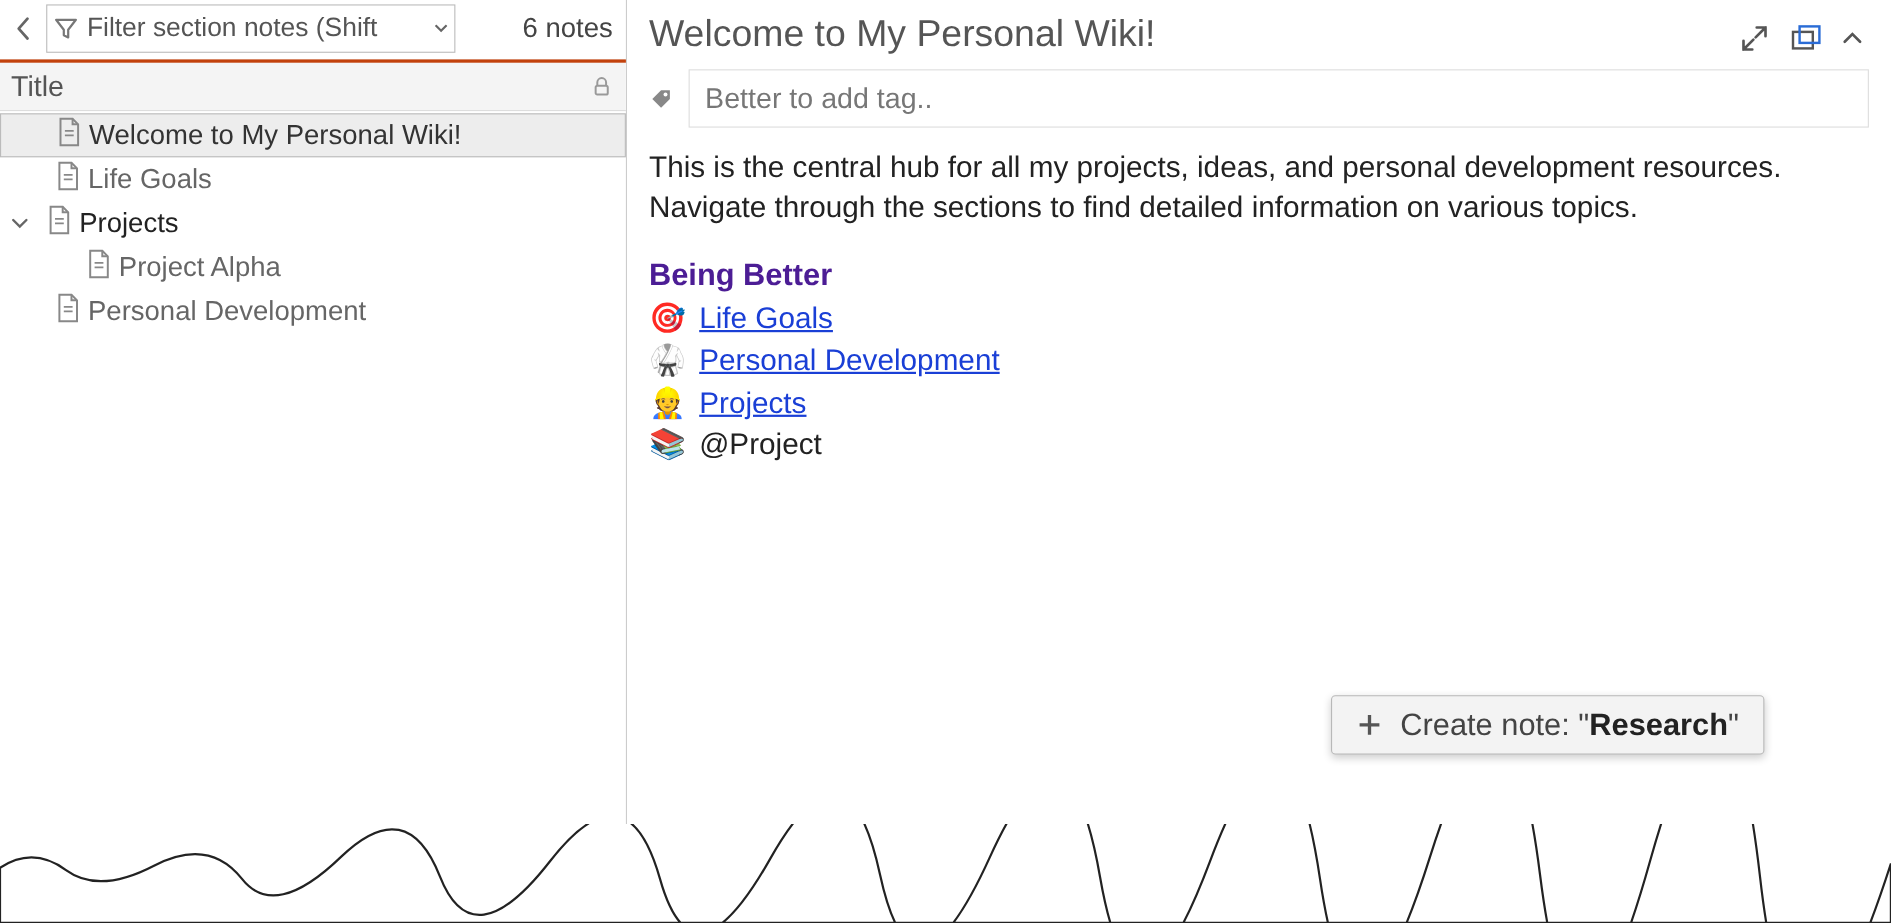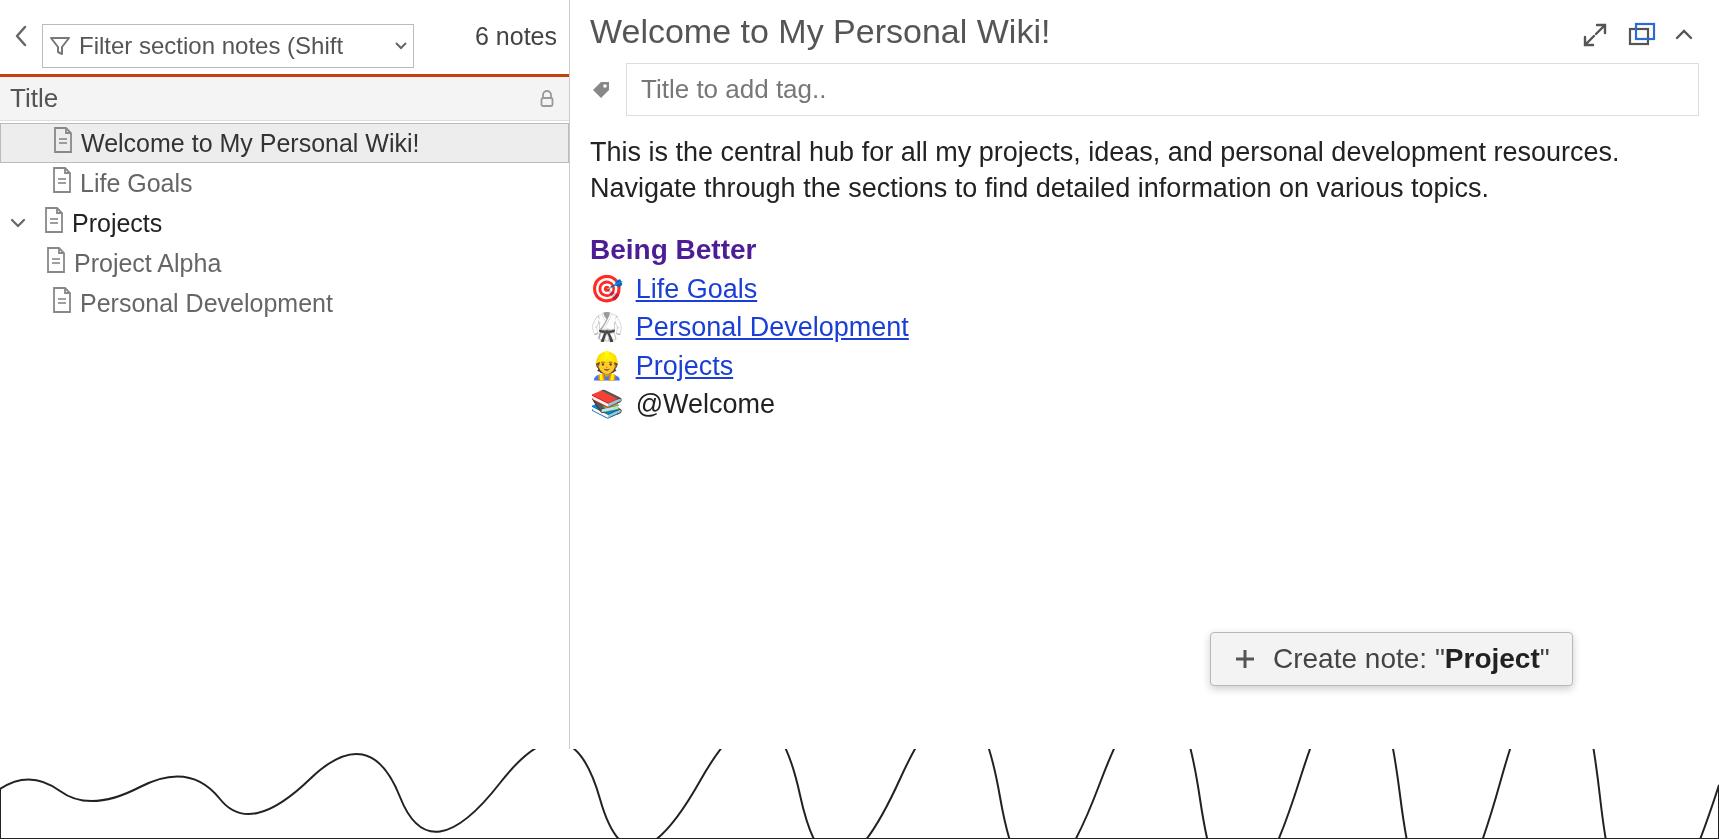--- a/index.html
+++ b/index.html
@@ -44,21 +44,20 @@
     flex: 0 0 auto;
     display: flex;
     align-items: center;
     gap: 8px;
     border: 1px solid #bbb;
     background: #fff;
     padding: 4px 6px;
     width: 372px;
     height: 44px;
     overflow: hidden;
-    margin-top: 20px;
   }
   .filter-box .funnel {
     color: #777;
     font-size: 24px;
   }
   .filter-box .placeholder {
     color: #555;
     white-space: nowrap;
     overflow: hidden;
     text-overflow: clip;
@@ -114,21 +113,21 @@
   .tree-row .label {
     font-size: 25px;
   }
   .tree-row.selected {
     background: #ededed;
     border: 1px solid #bbb;
     color: #333;
   }
   .tree-row.black .label { color: #222; }
   .indent-1 { padding-left: 48px; }
-  .indent-2 { padding-left: 42px; }
+  .indent-2 { padding-left: 76px; }
 
   .doc-svg {
     width: 24px; height: 28px;
     display: inline-block;
   }
 
   
   .main {
     flex: 1;
     padding: 10px 20px 0 20px;
@@ -367,21 +366,21 @@
     </div>
 
     <div class="tag-row">
       <span class="tag-icon">
         <svg width="22" height="22" viewBox="0 0 22 22">
             <path d="M3 3 H11 L19 11 L11 19 L3 11 Z" fill="#888"></path>
             <circle cx="7" cy="7" r="1.8" fill="#fff"></circle>
           </svg>
       </span>
       <div class="tag-input">
-        <span>Title to add tag..</span>
+        <span>Better to add tag..</span>
       </div>
     </div>
 
     <div class="content">
       <p>This is the central hub for all my projects, ideas, and personal development resources. Navigate through the sections to find detailed information on various topics.</p>
 
       <h2>Being Better</h2>
       <div class="link-line">
         <span class="emoji">🎯</span>
         <span class="link">Life Goals</span>
@@ -390,33 +389,33 @@
         <span class="emoji">🥋</span>
         <span class="link">Personal Development</span>
       </div>
 
       <div class="link-line">
         <span class="emoji">👷</span>
         <span class="link">Projects</span>
       </div>
       <div class="link-line">
         <span class="emoji">📚</span>
-        <span class="plain-text">@Welcome</span>
+        <span class="plain-text">@Project</span>
       </div>
     </div>
 
     <div class="popup">
       <span class="plus">
         <svg width="24" height="24" viewBox="0 0 24 24">
             <line x1="12" y1="3" x2="12" y2="21" stroke="#555" stroke-width="3"></line>
             <line x1="3" y1="12" x2="21" y2="12" stroke="#555" stroke-width="3"></line>
           </svg>
       </span>
       <span>
-        <span>Create note: "</span><span class="strong">Project</span><span>"</span>
+        <span>Create note: "</span><span class="strong">Research</span><span>"</span>
       </span>
     </div>
 
   </div>
 
   <svg class="torn" viewBox="0 0 1719 90" preserveAspectRatio="none">
     <path d="M0 40 Q30 20 60 42 T140 38 T220 50 T310 30 T400 48 T500 34 T600 50 T700 32 T800 46 T900 30 T1000 48 T1100 34 T1200 50 T1300 30 T1400 46 T1500 34 T1600 48 T1719 36 V90 H0 Z" fill="#fff" stroke="#222" stroke-width="2"></path>
   </svg>
 
 </div>

